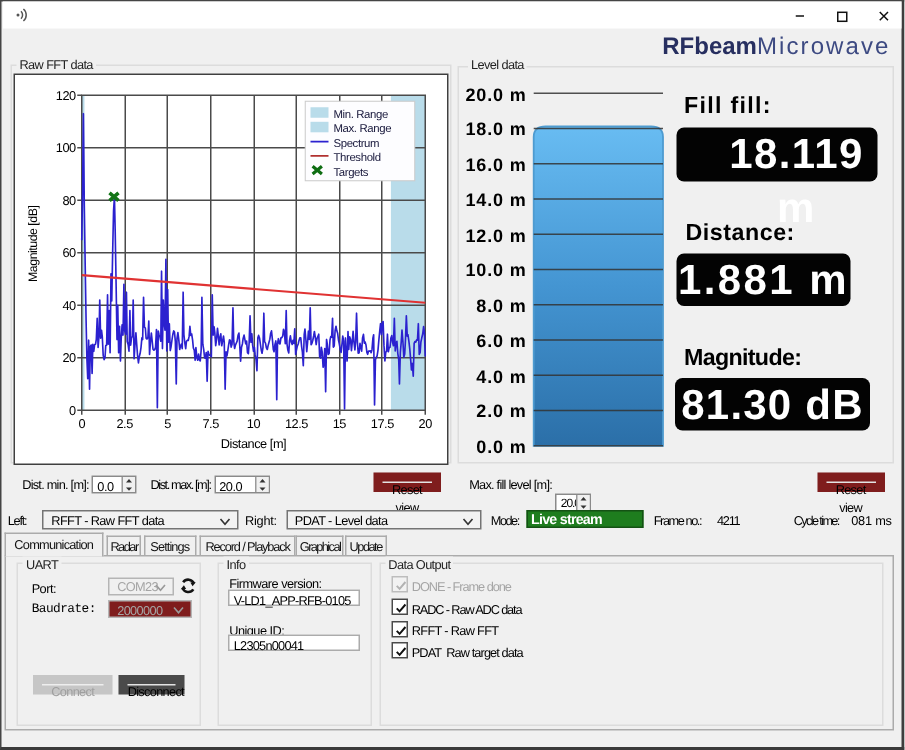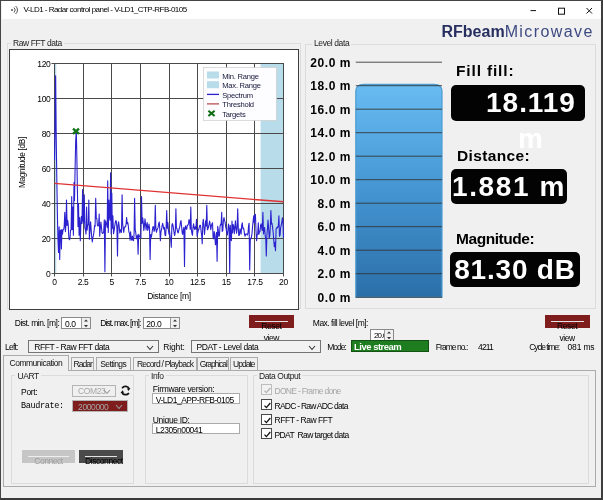--- a/index.html
+++ b/index.html
@@ -39,21 +39,20 @@
 .textbox .t { position:absolute; left:3px; top:1.5px; white-space:nowrap; }
 </style>
 </head>
 <body>
 <div class="win"></div>
 <div class="titlebar">
   <svg style="position:absolute;left:7px;top:3px" width="12" height="12" viewBox="0 0 12 12">
     <circle cx="3" cy="6" r="1" fill="#555"></circle>
     <path d="M5 3.5 A 3.5 3.5 0 0 1 5 8.5 M6.6 2 A 5.2 5.2 0 0 1 6.6 10" stroke="#555" stroke-width="1" fill="none"></path>
   </svg>
-  <div class="title-text">V-LD1 - Radar control panel - V-LD1_CTP-RFB-0105</div>
   <svg style="position:absolute;left:528.7px;top:0" width="14" height="18">
       <line x1="0.5" y1="9.6" x2="6" y2="9.6" stroke="#111" stroke-width="1"></line>
     </svg>
   <svg style="position:absolute;left:556.6px;top:0" width="14" height="18">
       <rect x="0.5" y="7.2" width="6" height="6" fill="none" stroke="#111" stroke-width="1"></rect>
     </svg>
   <svg style="position:absolute;left:584.8px;top:0" width="14" height="18">
       <path d="M0.5 7 L 6 12.5 M6 7 L 0.5 12.5" stroke="#111" stroke-width="1" fill="none"></path>
     </svg>
 </div>

